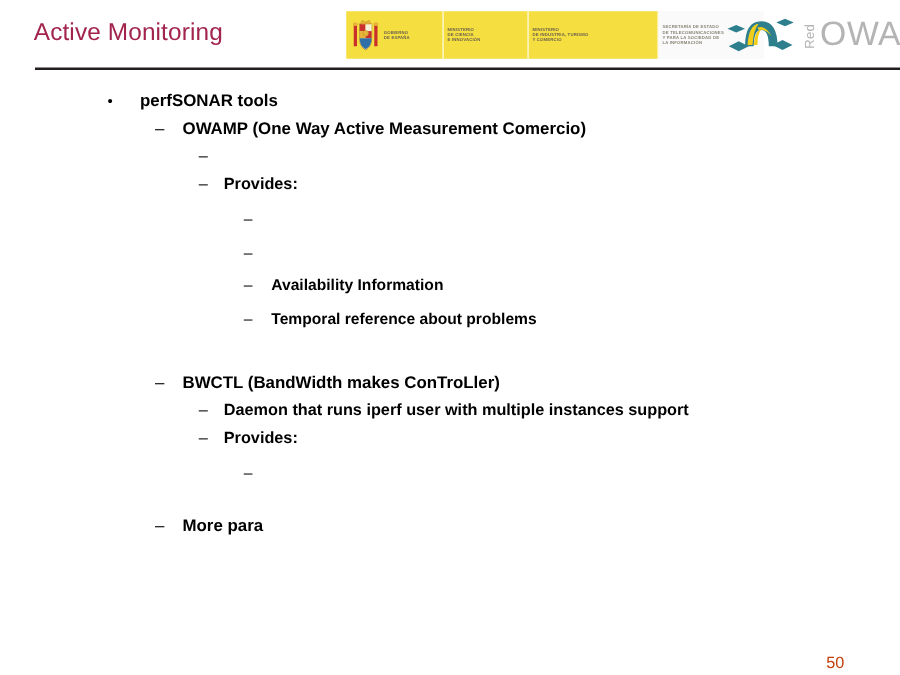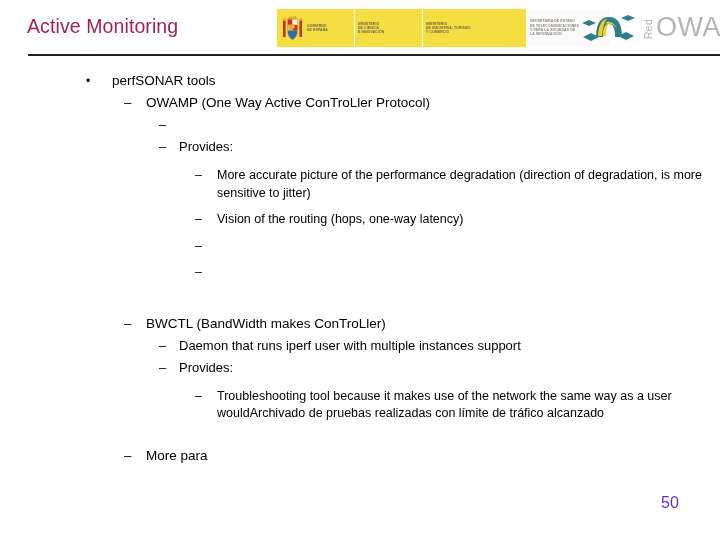--- a/index.html
+++ b/index.html
@@ -137,20 +137,21 @@
     color: #000000;
   }
   .bullet-marker {
     flex: 0 0 auto;
     text-align: left;
     white-space: nowrap;
   }
   .bullet-text {
     flex: 1 1 auto;
     white-space: pre-line;
+    font-weight: bold;
   }
 
   
   .lvl1 {
     padding-left: 86px;
     font-size: 13.5px;
     line-height: 22px;
     margin-bottom: 0px;
   }
   .lvl1 .bullet-marker { width: 26px; font-size: 12px; }
@@ -180,23 +181,23 @@
   .lvl4 .bullet-marker { width: 22px; }
 
   .gap-sm  { height: 9px; }
   .gap-md  { height: 22px; }
   .gap-lg  { height: 31px; }
 
   
   #slide-number {
     position: absolute;
     left: 661px;
-    top: 494px;
-    font-size: 16px;
-    color: #6d28d9;
+    top: 522px;
+    font-size: 13px;
+    color: #c2410c;
   }
 </style>
 </head>
 <body>
 
 <div id="slide-header">
 
   <div id="slide-title">Active Monitoring</div>
 
   <div id="gov-logo-bar">
@@ -276,56 +277,56 @@
 
 <div id="slide-body">
 
   <div class="bullet-row lvl1">
     <span class="bullet-marker">•</span>
     <span class="bullet-text">perfSONAR tools</span>
   </div>
 
   <div class="bullet-row lvl2">
     <span class="bullet-marker">–</span>
-    <span class="bullet-text">OWAMP (One Way Active ConTroLler Protocol)</span>
+    <span class="bullet-text">OWAMP (One Way Active Measurement Comercio)</span>
   </div>
 
   <div class="bullet-row lvl3">
     <span class="bullet-marker">–</span>
   </div>
 
   <div class="bullet-row lvl3">
     <span class="bullet-marker">–</span>
     <span class="bullet-text">Provides:</span>
   </div>
 
   <div class="gap-sm"></div>
 
   <div class="bullet-row lvl4">
     <span class="bullet-marker">–</span>
-    <span class="bullet-text">More accurate picture of the performance degradation (direction of degradation, is more sensitive to jitter)</span>
-  </div>
-
-  <div class="gap-sm"></div>
-
-  <div class="bullet-row lvl4">
-    <span class="bullet-marker">–</span>
-    <span class="bullet-text">Vision of the routing (hops, one-way latency)</span>
-  </div>
-
-  <div class="gap-sm"></div>
-
-  <div class="bullet-row lvl4">
-    <span class="bullet-marker">–</span>
-  </div>
-
-  <div class="gap-sm"></div>
-
-  <div class="bullet-row lvl4">
-    <span class="bullet-marker">–</span>
+  </div>
+
+  <div class="gap-sm"></div>
+
+  <div class="bullet-row lvl4">
+    <span class="bullet-marker">–</span>
+  </div>
+
+  <div class="gap-sm"></div>
+
+  <div class="bullet-row lvl4">
+    <span class="bullet-marker">–</span>
+    <span class="bullet-text">Availability Information</span>
+  </div>
+
+  <div class="gap-sm"></div>
+
+  <div class="bullet-row lvl4">
+    <span class="bullet-marker">–</span>
+    <span class="bullet-text">Temporal reference about problems</span>
   </div>
 
   <div class="gap-lg"></div>
 
   <div class="bullet-row lvl2">
     <span class="bullet-marker">–</span>
     <span class="bullet-text">BWCTL (BandWidth makes ConTroLler)</span>
   </div>
 
   <div class="bullet-row lvl3">
@@ -335,21 +336,20 @@
 
   <div class="bullet-row lvl3">
     <span class="bullet-marker">–</span>
     <span class="bullet-text">Provides:</span>
   </div>
 
   <div class="gap-sm"></div>
 
   <div class="bullet-row lvl4">
     <span class="bullet-marker">–</span>
-    <span class="bullet-text">Troubleshooting tool because it makes use of the network the same way as a user wouldArchivado de pruebas realizadas con límite de tráfico alcanzado</span>
   </div>
 
   <div class="gap-md"></div>
 
   <div class="bullet-row lvl2">
     <span class="bullet-marker">–</span>
     <span class="bullet-text">More para</span>
   </div>
 
 </div>

